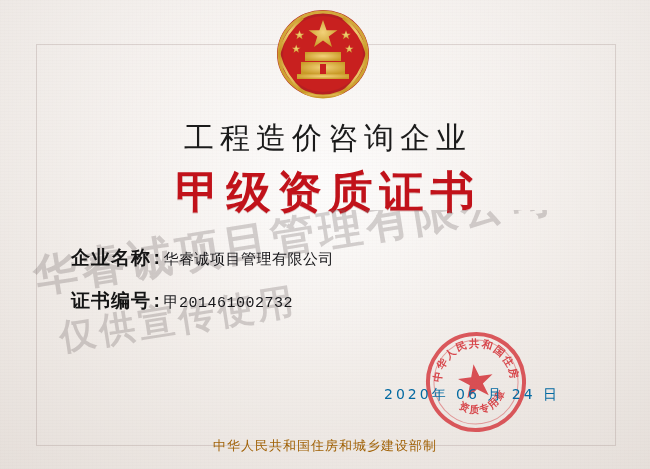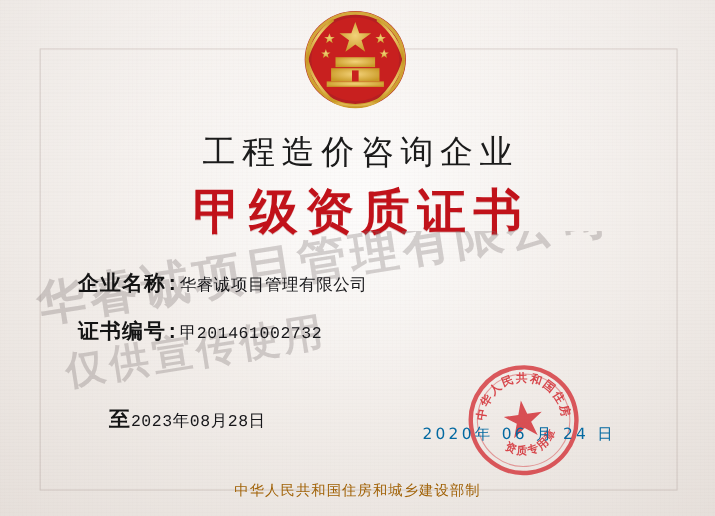--- a/index.html
+++ b/index.html
@@ -244,23 +244,20 @@
 
   <div class="field-row" id="row-company">
     <span class="field-label">企业名称:</span><span class="field-value">华睿诚项目管理有限公司</span>
   </div>
 
   <div class="field-row" id="row-certno">
     <span class="field-label">证书编号:</span><span class="field-value">甲201461002732</span>
   </div>
 
 
-  <div class="field-row" id="row-valid-to">
-    <span class="field-label">至</span><span class="field-value">2023年08月28日</span>
-  </div>
 
 
   <div id="seal">
     <svg width="104" height="104" viewBox="0 0 104 104" xmlns="http://www.w3.org/2000/svg">
       <defs>
         <path id="sealTopArc" d="M 17,52 A 35,35 0 0 1 87,52"></path>
         <path id="sealBottomArc" d="M 26,68 A 30,30 0 0 0 78,68"></path>
       </defs>
       <circle cx="52" cy="52" r="48" fill="none" stroke="#d2232a" stroke-width="4" opacity="0.9"></circle>
       <circle cx="52" cy="52" r="42" fill="none" stroke="#d2232a" stroke-width="1" opacity="0.5"></circle>

